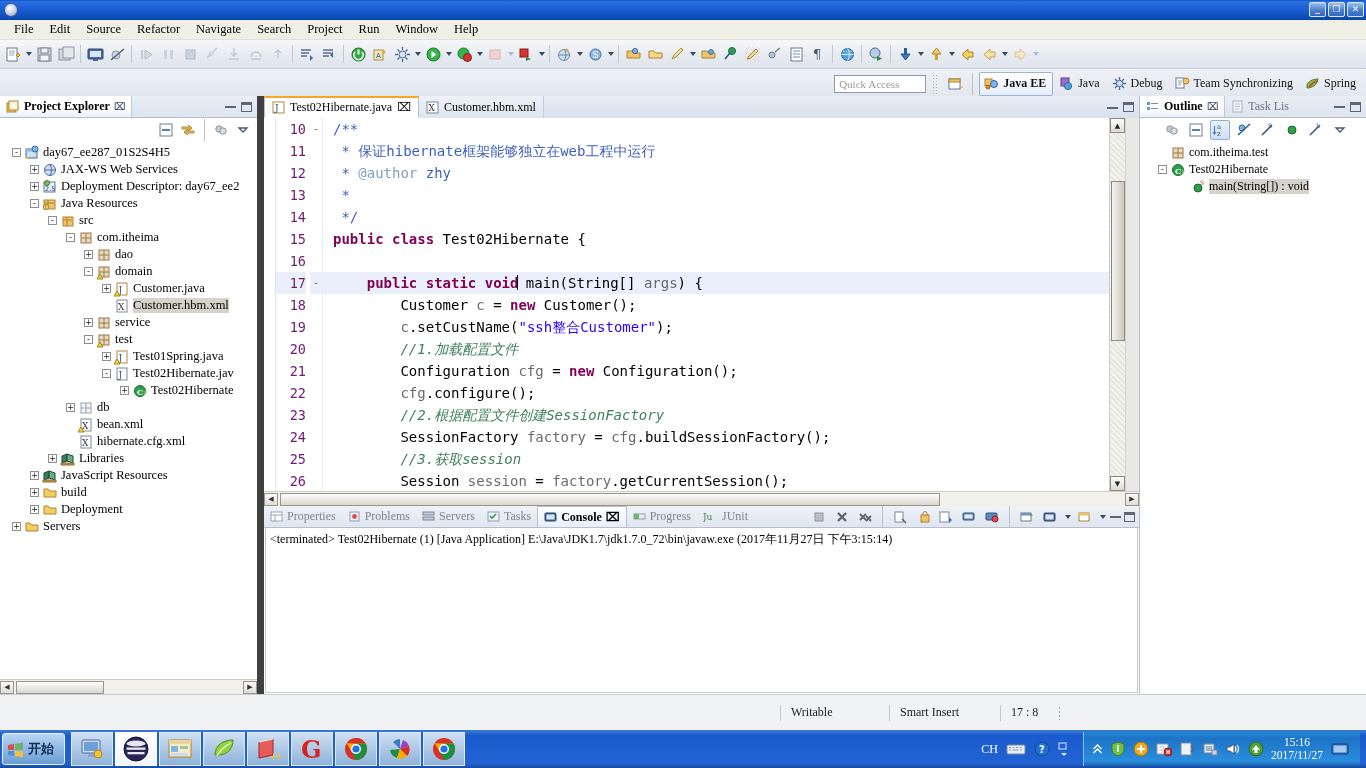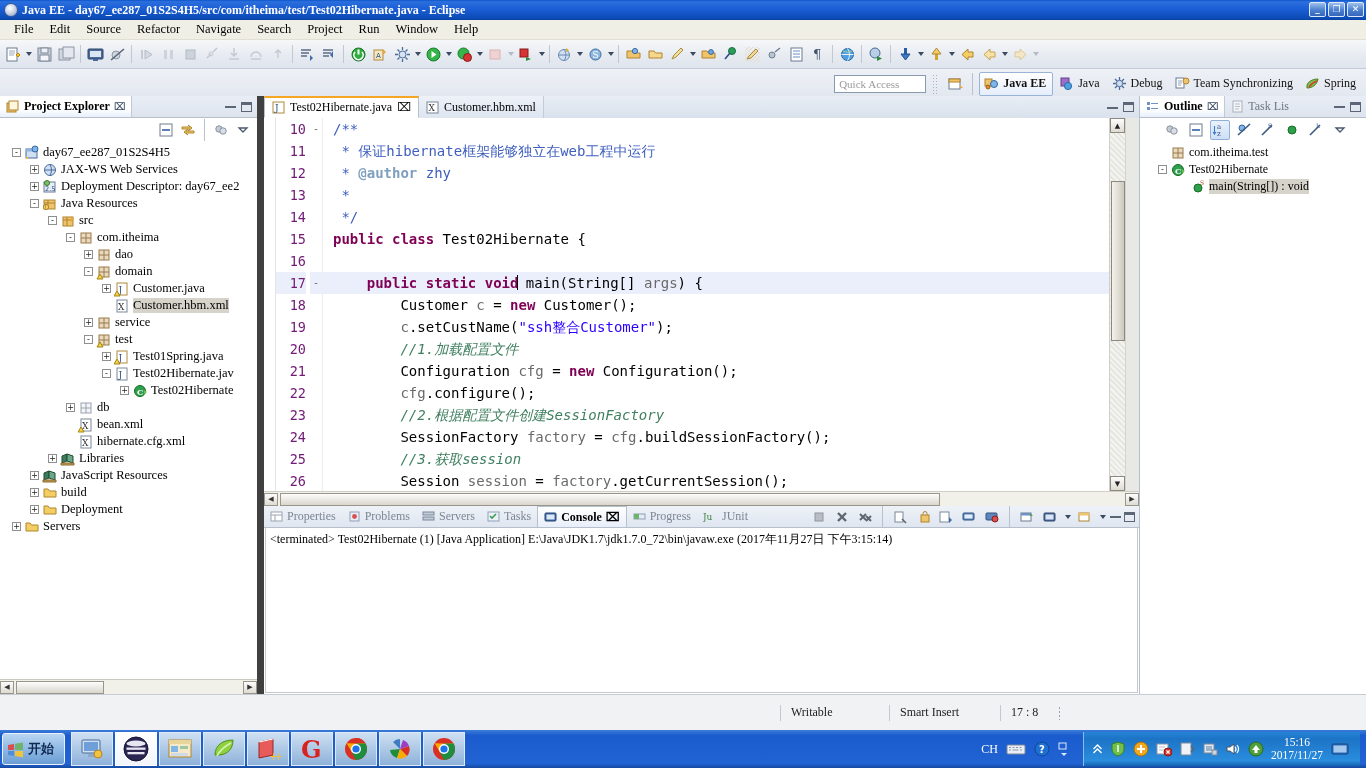--- a/index.html
+++ b/index.html
@@ -252,21 +252,21 @@
     color: #000;
     position: relative;
     overflow: hidden;
   }
   .gline { height: 22px; line-height: 22px; }
   .cline { height: 22px; line-height: 22px; padding-left: 10px; }
   .cline.hl { background: #eaeffb; }
   .kw { color: #7f0055; font-weight: bold; }
   .cmt { color: #3f7f5f; font-style: italic; }
   .jdoc { color: #3f5fbf; }
-  .jdoc-tag { color: #7f9fbf; font-weight: bold; }
+  .jdoc-tag { color: #7f9fbf; font-weight: normal; }
   .str { color: #2a00ff; }
   .local { color: #6a6a6a; }
   .caret { display:inline-block; width:1px; height:15px; background:#000; vertical-align:-2px; margin:0 -1px;}
 
   .vscroll {
     width: 16px;
     background: repeating-linear-gradient(45deg,#f3f3f0 0 2px,#e7e7e2 2px 4px);
     border-left: 1px solid #cfcfc8;
     display: flex; flex-direction: column; align-items: center;
   }
@@ -383,21 +383,20 @@
     color: #fff; font-size: 11.5px; text-align: center; line-height: 13px;
   }
 </style>
 </head>
 <body>
 
 <div id="app">
 
   <div class="titlebar">
     <div class="app-icon"></div>
-    <span class="title-text">Java EE - day67_ee287_01S2S4H5/src/com/itheima/test/Test02Hibernate.java - Eclipse</span>
     <div class="win-buttons">
       <div class="win-btn">_</div>
       <div class="win-btn">❐</div>
       <div class="win-btn">✕</div>
     </div>
   </div>
 
   <div class="menubar">
     <div class="menu-item">File</div>
     <div class="menu-item">Edit</div>

